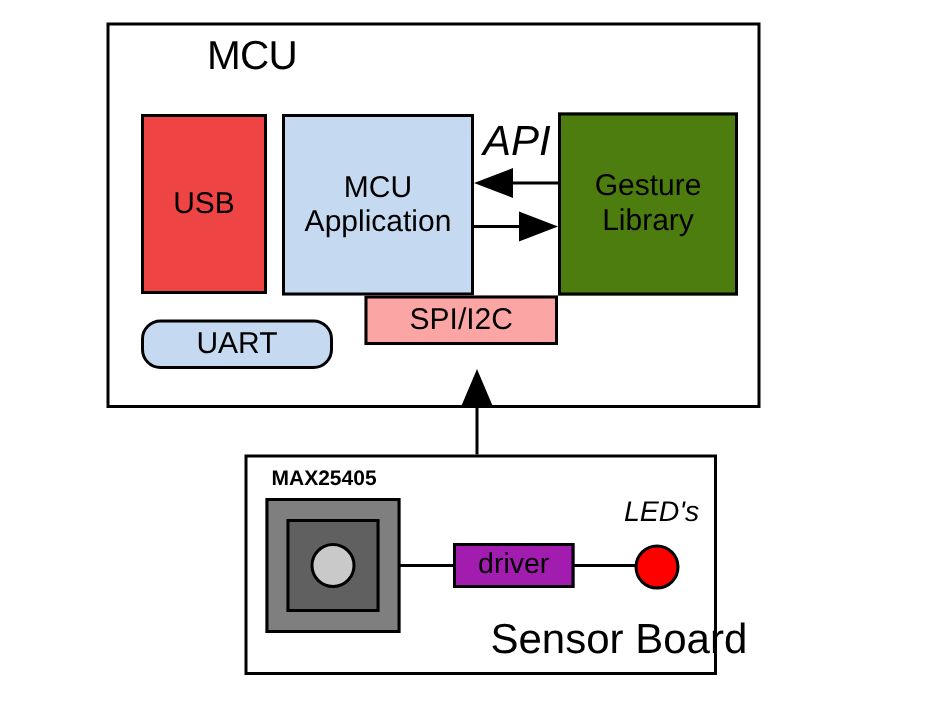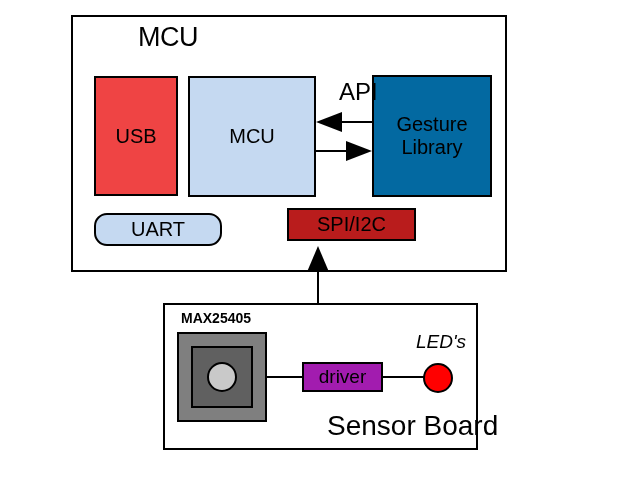--- a/index.html
+++ b/index.html
@@ -13,26 +13,26 @@
   .line{position:absolute;background:#000;}
   .tri{position:absolute;width:0;height:0;}
 
   
   #mcu-box{left:71px;top:15px;width:436px;height:257px;background:#ffffff;}
   #mcu-title{left:138px;top:22px;font-size:27px;letter-spacing:-0.5px;}
 
   
   #usb-box{left:94px;top:76px;width:84px;height:120px;background:#ef4444;font-size:20px;}
   #app-box{left:188px;top:76px;width:128px;height:121px;background:#c5d9f1;font-size:20px;}
-  #gesture-box{left:372px;top:75px;width:120px;height:122px;background:#0369a1;font-size:20px;}
+  #gesture-box{left:372px;top:75px;width:120px;height:122px;background:#4d7c0f;font-size:20px;}
   #uart-box{left:94px;top:213px;width:128px;height:33px;background:#c5d9f1;font-size:20px;border-radius:13px;}
-  #spi-box{left:243px;top:208px;width:129px;height:33px;background:#b91c1c;font-size:20px;margin-left:44px;}
+  #spi-box{left:243px;top:197px;width:129px;height:33px;background:#fca5a5;font-size:20px;}
 
   
-  #api-label{left:339px;top:78px;font-size:24px;}
+  #api-label{left:322px;top:78px;font-size:28px;font-style:italic;}
   #arrow-line-to-app{left:341px;top:121px;width:31px;height:2px;}
   #arrow-head-to-app{left:316px;top:112px;border-top:10px solid transparent;border-bottom:10px solid transparent;border-right:26px solid #000;}
   #arrow-line-to-gesture{left:316px;top:150px;width:31px;height:2px;}
   #arrow-head-to-gesture{left:346px;top:141px;border-top:10px solid transparent;border-bottom:10px solid transparent;border-left:26px solid #000;}
 
   
   #spi-arrow-head-up{left:307px;top:246px;border-left:11px solid transparent;border-right:11px solid transparent;border-bottom:26px solid #000;}
   #spi-line-vertical{left:317px;top:271px;width:2px;height:76px;}
   #spi-line-horizontal{left:290px;top:345px;width:29px;height:2px;}
   #sensor-arrow-head-left{left:267px;top:336px;border-top:10px solid transparent;border-bottom:10px solid transparent;border-right:25px solid #000;}
@@ -58,20 +58,21 @@
   <div id="mcu-box" class="box"></div>
   <div id="mcu-title" class="lbl">MCU</div>
 
   <div id="usb-box" class="box center-txt">
     <span>USB</span>
   </div>
 
   <div id="app-box" class="box center-txt">
     <span>
       <span style="display:block">MCU</span>
+      <span style="display:block">Application</span>
     </span>
   </div>
 
   <div id="gesture-box" class="box center-txt">
     <span>
       <span style="display:block">Gesture</span>
       <span style="display:block">Library</span>
     </span>
   </div>
 

